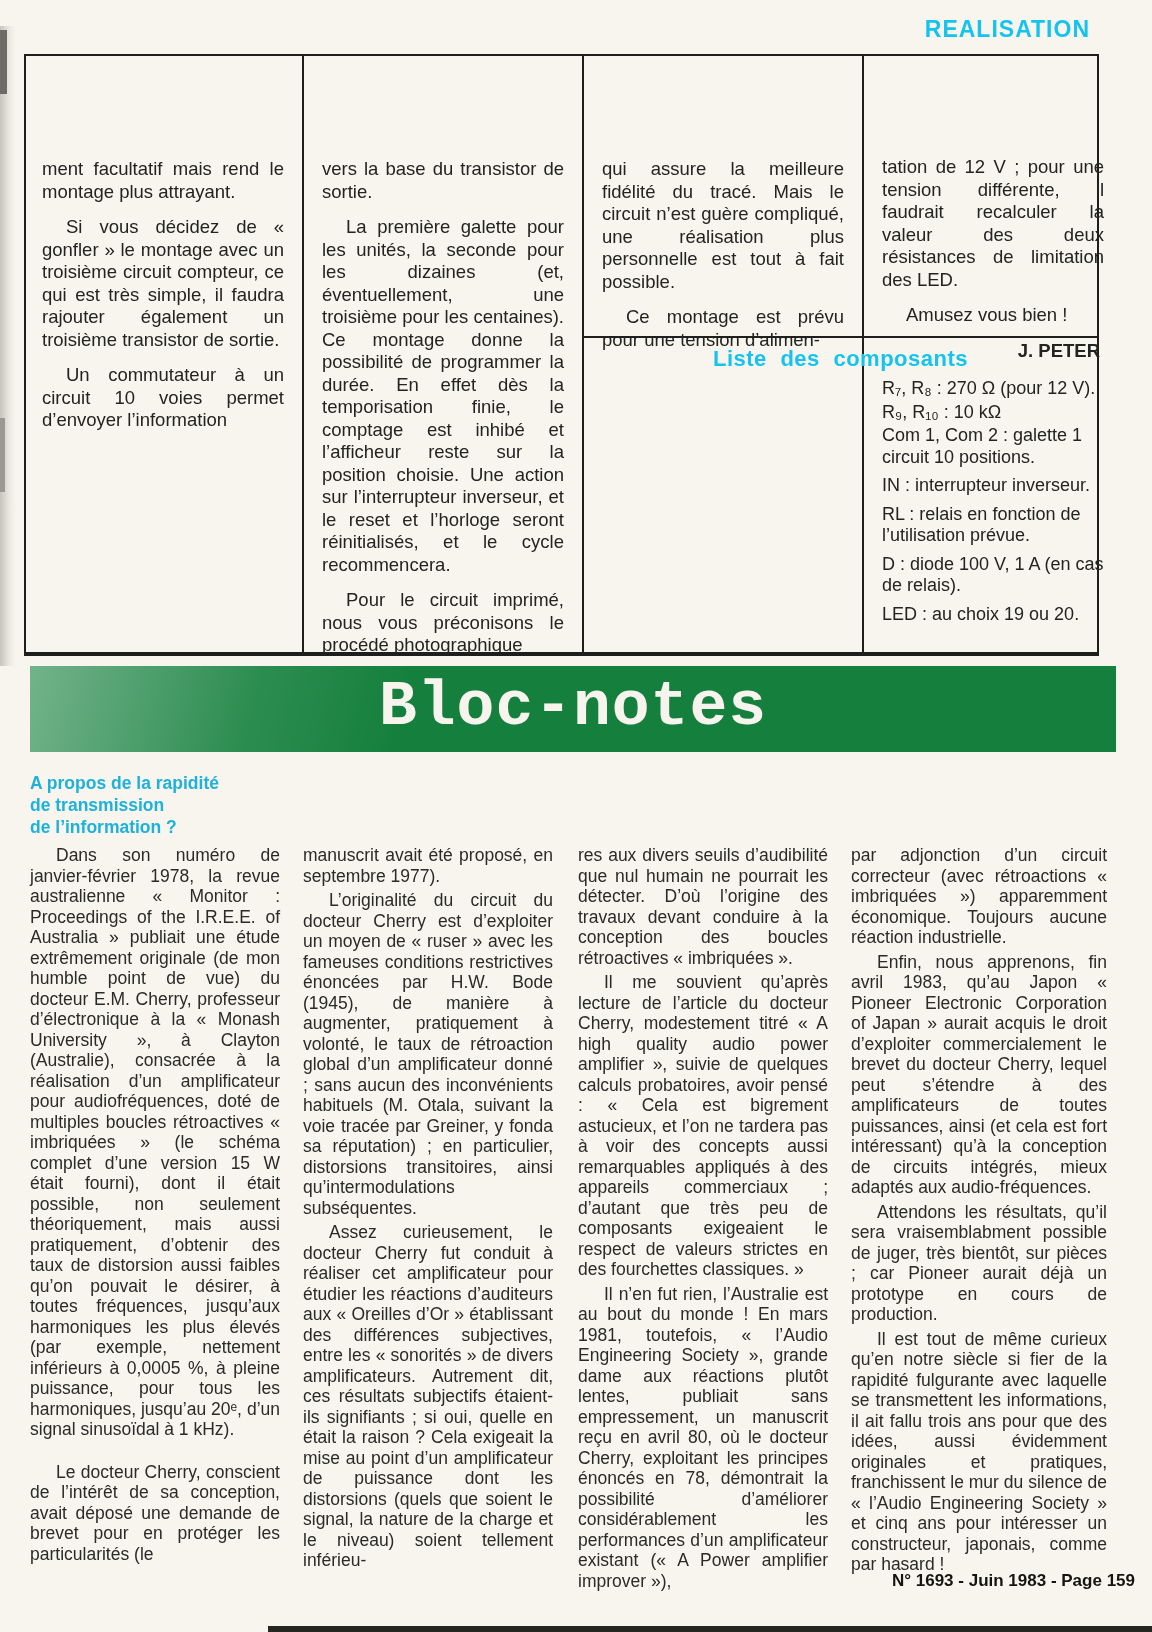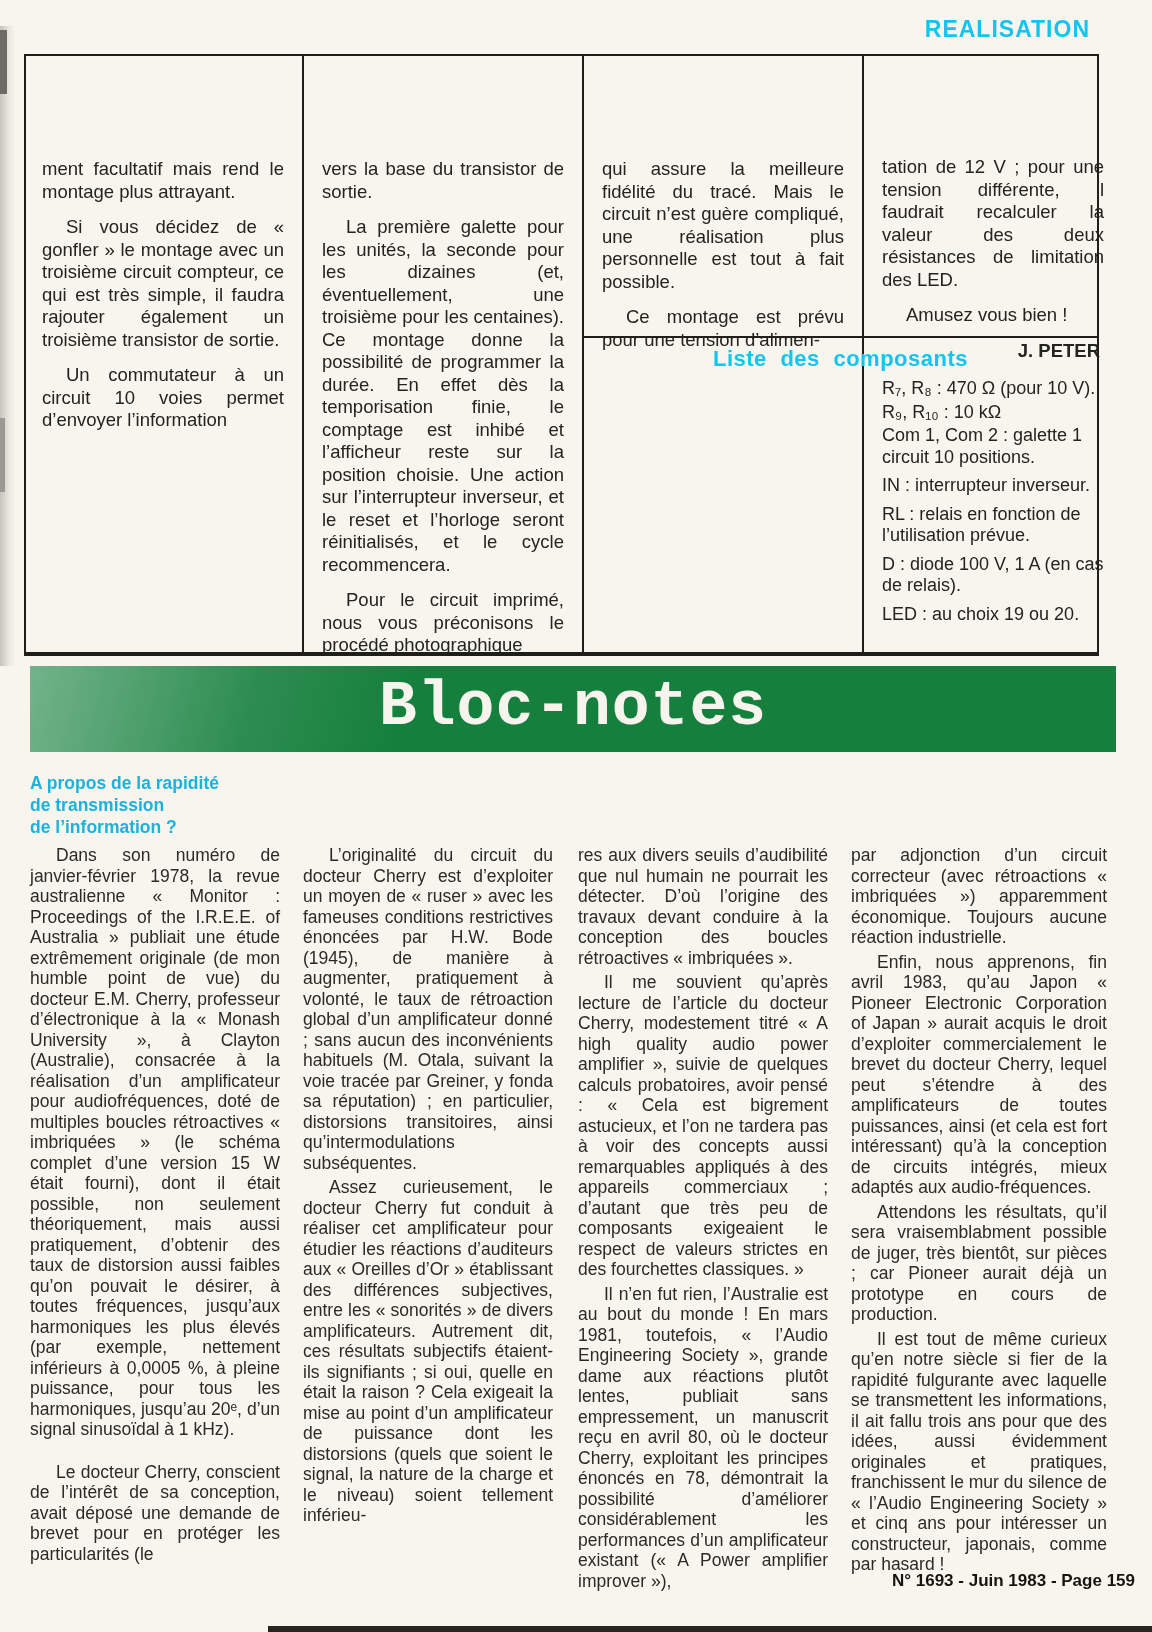--- a/index.html
+++ b/index.html
@@ -106,21 +106,21 @@
     <div class="boxcol bc4">
       <p class="noind">tation de 12 V ; pour une tension différente, il faudrait recalculer la valeur des deux résistances de limitation des LED.</p>
       <p>Amusez vous bien !</p>
       <p class="signature">J. PETER</p>
     </div>
 
     <div class="comp-title">Liste des composants</div>
 
 
     <div class="comp-right">
-      <p class="tight">R₇, R₈ : 470 Ω (pour 10 V).</p>
+      <p class="tight">R₇, R₈ : 270 Ω (pour 12 V).</p>
       <p class="tight">R₉, R₁₀ : 10 kΩ</p>
       <p>Com 1, Com 2 : galette 1 circuit 10 positions.</p>
       <p>IN : interrupteur inverseur.</p>
       <p>RL : relais en fonction de l’utilisation prévue.</p>
       <p>D : diode 100 V, 1 A (en cas de relais).</p>
       <p>LED : au choix 19 ou 20.</p>
     </div>
   </div>
 
   <div class="banner">
@@ -133,20 +133,21 @@
     <div>de transmission</div>
     <div>de l’information ?</div>
   </div>
 
   <div class="bodycol cc1">
     <p>Dans son numéro de janvier-février 1978, la revue australienne « Monitor : Proceedings of the I.R.E.E. of Australia » publiait une étude extrêmement originale (de mon humble point de vue) du docteur E.M. Cherry, professeur d’électronique à la « Monash University », à Clayton (Australie), consacrée à la réalisation d’un amplificateur pour audiofréquences, doté de multiples boucles rétroactives « imbriquées » (le schéma complet d’une version 15 W était fourni), dont il était possible, non seulement théoriquement, mais aussi pratiquement, d’obtenir des taux de distorsion aussi faibles qu’on pouvait le désirer, à toutes fréquences, jusqu’aux harmoniques les plus élevés (par exemple, nettement inférieurs à 0,0005 %, à pleine puissance, pour tous les harmoniques, jusqu’au 20ᵉ, d’un signal sinusoïdal à 1 kHz).</p>
     <p class="gap-top">Le docteur Cherry, conscient de l’intérêt de sa conception, avait déposé une demande de brevet pour en protéger les particularités (le</p>
   </div>
 
   <div class="bodycol cc2">
+    <p class="noind">manuscrit avait été proposé, en septembre 1977).</p>
     <p>L’originalité du circuit du docteur Cherry est d’exploiter un moyen de « ruser » avec les fameuses conditions restrictives énoncées par H.W. Bode (1945), de manière à augmenter, pratiquement à volonté, le taux de rétroaction global d’un amplificateur donné ; sans aucun des inconvénients habituels (M. Otala, suivant la voie tracée par Greiner, y fonda sa réputation) ; en particulier, distorsions transitoires, ainsi qu’intermodulations subséquentes.</p>
     <p>Assez curieusement, le docteur Cherry fut conduit à réaliser cet amplificateur pour étudier les réactions d’auditeurs aux « Oreilles d’Or » établissant des différences subjectives, entre les « sonorités » de divers amplificateurs. Autrement dit, ces résultats subjectifs étaient-ils signifiants ; si oui, quelle en était la raison ? Cela exigeait la mise au point d’un amplificateur de puissance dont les distorsions (quels que soient le signal, la nature de la charge et le niveau) soient tellement inférieu-</p>
   </div>
 
   <div class="bodycol cc3">
     <p class="noind">res aux divers seuils d’audibilité que nul humain ne pourrait les détecter. D’où l’origine des travaux devant conduire à la conception des boucles rétroactives « imbriquées ».</p>
     <p>Il me souvient qu’après lecture de l’article du docteur Cherry, modestement titré « A high quality audio power amplifier », suivie de quelques calculs probatoires, avoir pensé : « Cela est bigrement astucieux, et l’on ne tardera pas à voir des concepts aussi remarquables appliqués à des appareils commerciaux ; d’autant que très peu de composants exigeaient le respect de valeurs strictes en des fourchettes classiques. »</p>
     <p>Il n’en fut rien, l’Australie est au bout du monde ! En mars 1981, toutefois, « l’Audio Engineering Society », grande dame aux réactions plutôt lentes, publiait sans empressement, un manuscrit reçu en avril 80, où le docteur Cherry, exploitant les principes énoncés en 78, démontrait la possibilité d’améliorer considérablement les performances d’un amplificateur existant (« A Power amplifier improver »),</p>
   </div>
 

